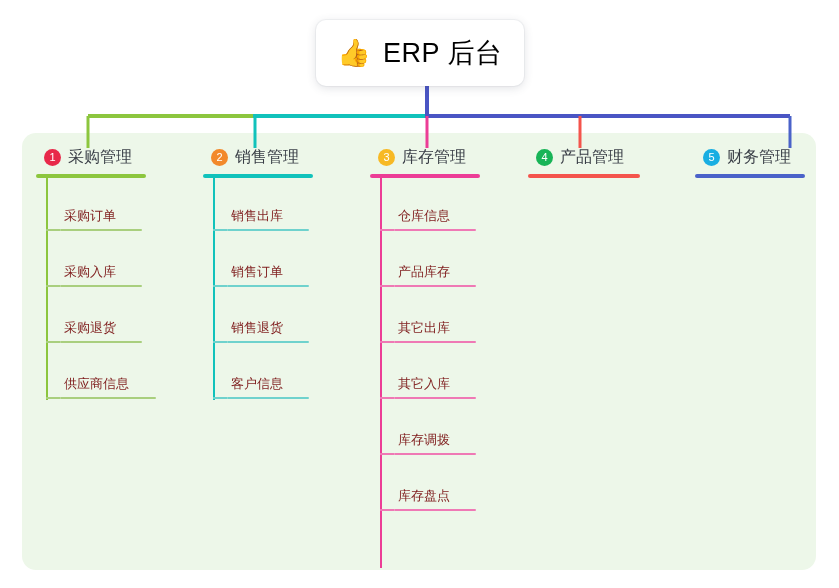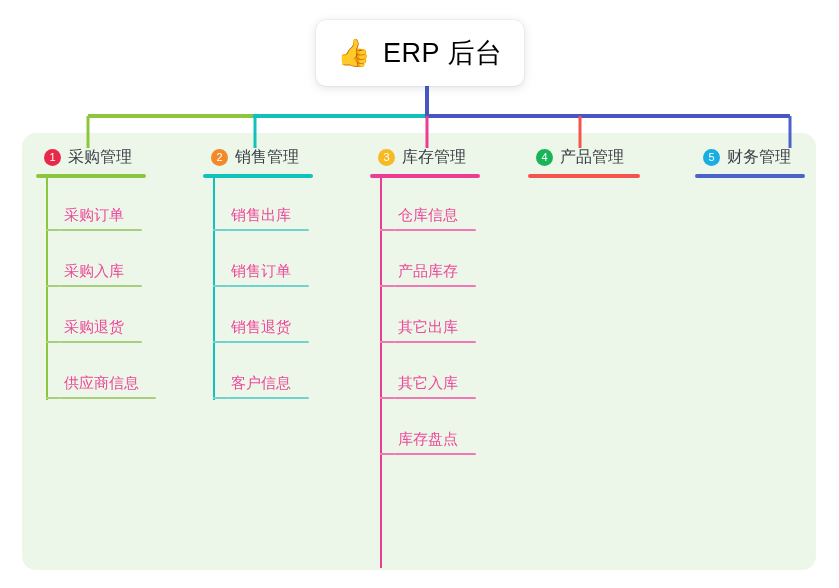--- a/index.html
+++ b/index.html
@@ -107,22 +107,22 @@
     width: 2px;
   }
   .item {
     position: relative;
     height: 56px;
   }
   .item-label {
     position: absolute;
     left: 28px;
     bottom: 9px;
-    font-size: 15px;
-    color: #ec4899;
+    font-size: 13px;
+    color: #7f1d1d;
     white-space: nowrap;
   }
   .item-rule {
     position: absolute;
     left: 24px;
     bottom: 3px;
     height: 2px;
     border-radius: 1px;
   }
   .item-tick {
@@ -241,20 +241,25 @@
             <div class="item-label">其它出库</div>
             <div class="item-rule" style="background: rgb(239, 121, 181); width: 82px;"></div>
           </div>
           <div class="item">
             <div class="item-tick" style="background: rgb(239, 121, 181);"></div>
             <div class="item-label">其它入库</div>
             <div class="item-rule" style="background: rgb(239, 121, 181); width: 82px;"></div>
           </div>
           <div class="item">
             <div class="item-tick" style="background: rgb(239, 121, 181);"></div>
+            <div class="item-label">库存调拨</div>
+            <div class="item-rule" style="background: rgb(239, 121, 181); width: 82px;"></div>
+          </div>
+          <div class="item">
+            <div class="item-tick" style="background: rgb(239, 121, 181);"></div>
             <div class="item-label">库存盘点</div>
             <div class="item-rule" style="background: rgb(239, 121, 181); width: 82px;"></div>
           </div>
         </div>
       </div>
       <div class="branch" style="left: 528px;">
         <div class="branch-head">
           <span class="badge" style="background: rgb(24, 180, 87);">4</span>
           <span class="branch-title">产品管理</span>
         </div>

